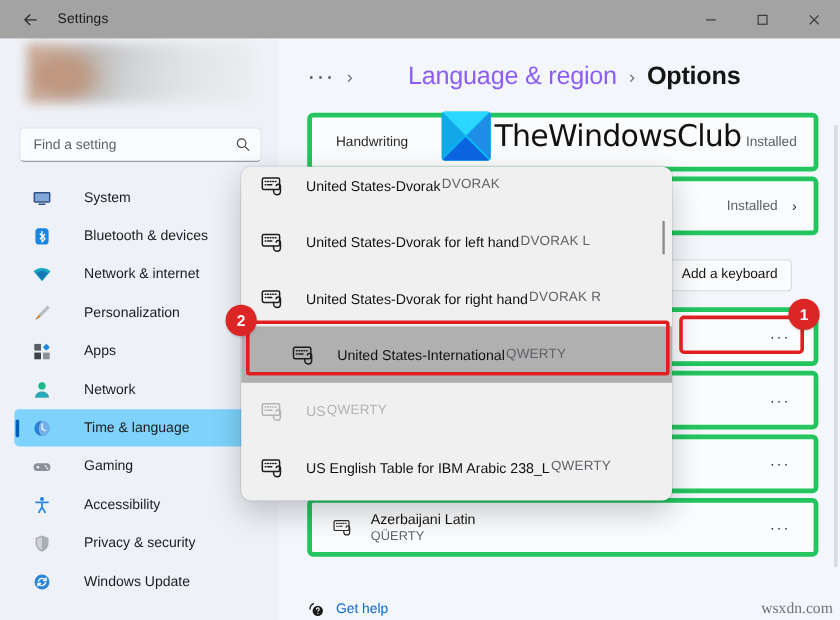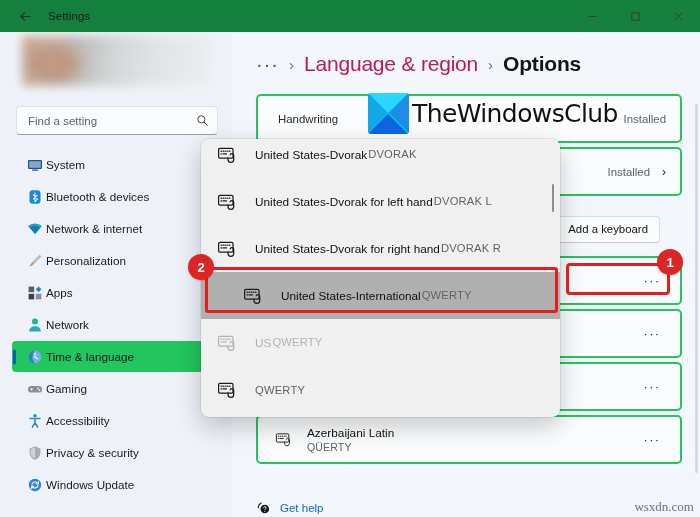--- a/index.html
+++ b/index.html
@@ -20,21 +20,21 @@
     display: flex;
     flex-direction: column;
   }
 
   
   .titlebar {
     height: 32px;
     flex: 0 0 32px;
     display: flex;
     align-items: center;
-    background: #15803d;
+    background: #a3a3a3;
     position: relative;
     z-index: 40;
   }
   .tb-back {
     width: 34px; height: 30px;
     display: flex; align-items: center; justify-content: center;
     color: #2b2b2b;
     margin-left: 8px;
     border-radius: 4px;
   }
@@ -96,28 +96,28 @@
     color: #5e6368;
     flex: 1;
   }
   .search-icon { color: #444; display: flex; align-items: center; }
 
   .nav { display: flex; flex-direction: column; gap: 1px; padding-right: 2px; }
   .nav-item {
     height: 31px;
     display: flex;
     align-items: center;
-    gap: 3px;
+    gap: 27px;
     padding: 0 8px 0 14px;
     border-radius: 4px;
     position: relative;
     font-size: 11.7px;
     color: #1b1b1b;
   }
-  .nav-item.selected { background: #22c55e; }
+  .nav-item.selected { background: #7dd3fc; }
   .nav-item.selected::before {
     content: "";
     position: absolute;
     left: 1px; top: 50%;
     transform: translateY(-50%);
     width: 3px; height: 15px;
     border-radius: 2px;
     background: #005fb8;
   }
   .nav-ico {
@@ -137,27 +137,27 @@
   .breadcrumb {
     display: flex;
     align-items: center;
     gap: 10px;
     padding-top: 16px;
     padding-bottom: 14px;
     height: 62px;
   }
   .bc-dots { font-size: 20px; color: #50565c; letter-spacing: 1px; line-height: 14px; }
   .bc-sep { font-size: 15px; color: #6a7078; font-weight: 300; }
-  .bc-link { font-size: 21px; color: #be185d; letter-spacing: -.2px; }
+  .bc-link { font-size: 21px; color: #8b5cf6; letter-spacing: -.2px; margin-left: 36px; }
   .bc-current { font-size: 21px; color: #151515; font-weight: 600; letter-spacing: -.2px; }
 
   .cards { display: flex; flex-direction: column; gap: 4px; padding-right: 10px; }
   .card {
     background: #fbfcfd;
-    border: 2px solid #22c55e;
+    border: 4px solid #22c55e;
     border-radius: 5px;
     height: 49px;
     display: flex;
     align-items: center;
     padding: 0 14px 0 16px;
     gap: 13px;
   }
   .card-ico { width: 20px; flex: 0 0 20px; display:flex; align-items:center; justify-content:center; color:#2c2c2c; }
   .card-text { flex: 1; min-width: 0; display: flex; flex-direction: column; justify-content: flex-end; gap: 1px; }
   .card-title { font-size: 11.8px; color: #131313; }
@@ -692,20 +692,21 @@
       <div class="fly-item">
         <span class="fly-ico">
           <svg width="22" height="22" viewBox="0 0 22 22" fill="none" stroke="currentColor" stroke-width="1.25">
             <rect x="1.6" y="4.4" width="14.4" height="9.6" rx="1.3"></rect>
             <path d="M4 7.2h.6M6.1 7.2h.6M8.2 7.2h.6M10.3 7.2h.6M12.4 7.2h.6" stroke-linecap="round"></path>
             <path d="M4 9.9h.6M6.1 9.9h3.4" stroke-linecap="round"></path>
             <path d="M13.1 11.3c0-1 .8-1.8 1.8-1.8s1.8.8 1.8 1.8v4.1c0 1.6-1.2 2.9-2.8 2.9s-2.9-1.3-2.9-2.9v-1.9" stroke-linejoin="round"></path>
           </svg>
         </span>
         <span class="fly-text">
+          <span class="fly-title">US English Table for IBM Arabic 238_L</span>
           <span class="fly-sub">QWERTY</span>
         </span>
       </div>
 
     </div>
     <div class="fly-scroll"></div>
   </div>
 
   <div class="anno-box sel-row"></div>
   <div class="anno-box add-kb"></div>

